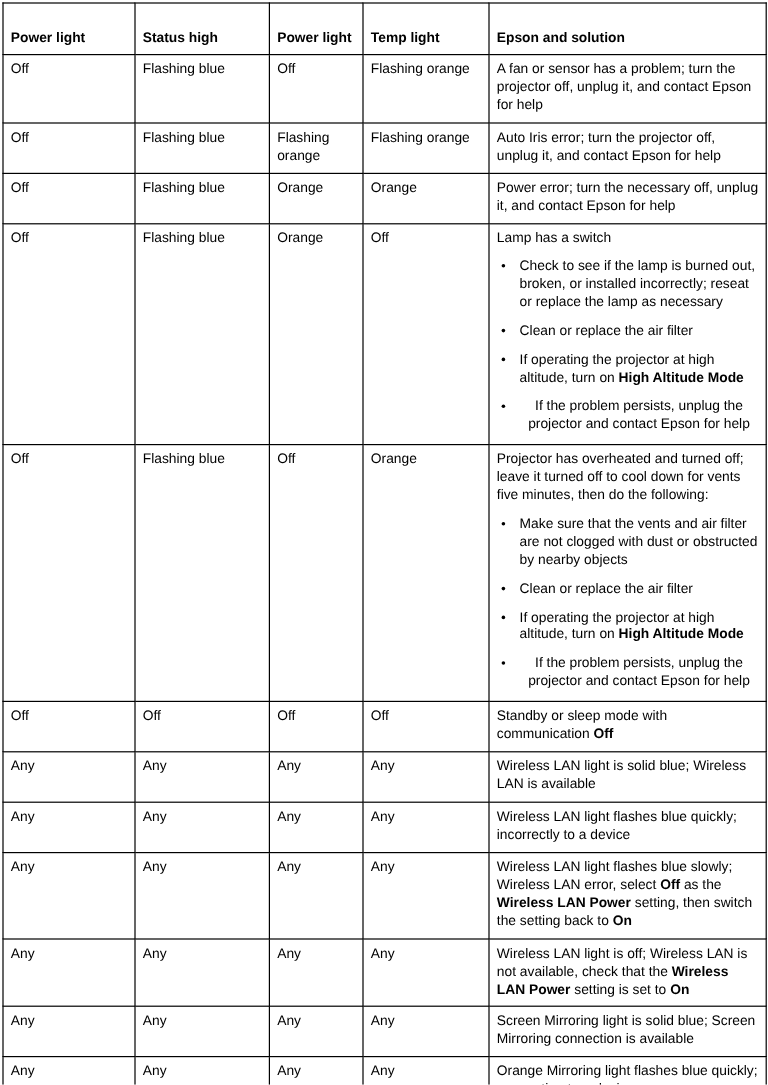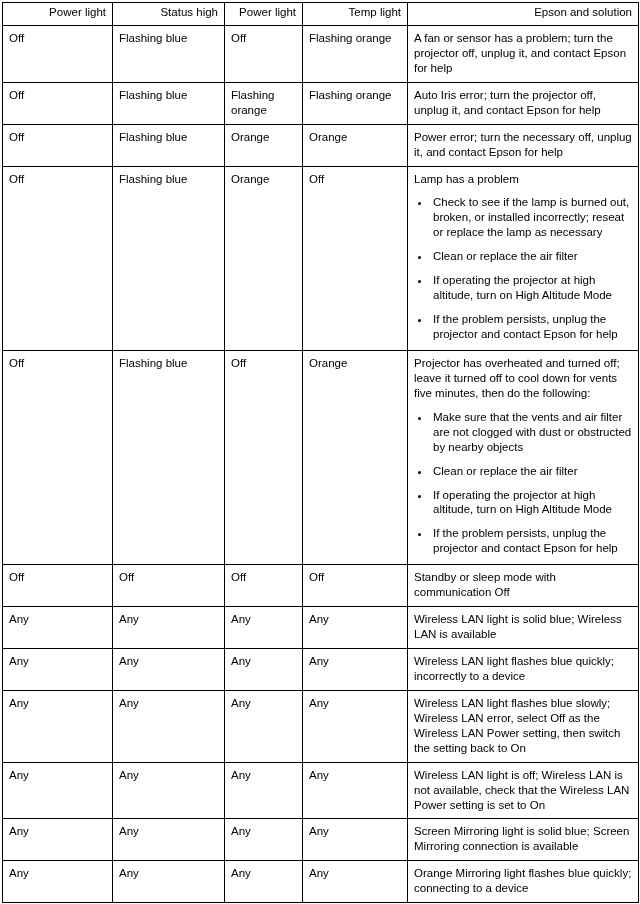--- a/index.html
+++ b/index.html
@@ -28,23 +28,23 @@
     border: 1px solid #000;
   }
   table.status-table th,
   table.status-table td {
     border: 1px solid #000000;
     vertical-align: top;
     padding: 5px 6px 6px 6px;
     line-height: 1.30;
   }
   table.status-table th {
-    font-weight: normal;
-    text-align: right;
-    padding-top: 2px;
+    font-weight: bold;
+    text-align: left;
+    padding-top: 22px;
     padding-bottom: 5px;
   }
   col.c1 { width: 110px; }
   col.c2 { width: 112px; }
   col.c3 { width: 78px; }
   col.c4 { width: 105px; }
   col.c5 { width: 231px; }
 
   .cell-text {
     display: block;
@@ -54,22 +54,23 @@
     padding-left: 17px;
     list-style-type: disc;
   }
   ul.sol-list li {
     margin: 0 0 9px 0;
     padding-left: 2px;
     line-height: 1.30;
   }
   ul.sol-list li:last-child {
     margin-bottom: 1px;
-  }
-  b { font-weight: normal; }
+    text-align: center;
+  }
+  b { font-weight: bold; }
 </style>
 </head>
 <body>
 
 <div class="page">
   <table class="status-table">
     <colgroup>
       <col class="c1">
         <col class="c2">
         <col class="c3">
@@ -112,21 +113,21 @@
           <td>
             <span class="cell-text">Power error; turn the necessary off, unplug it, and contact Epson for help</span>
           </td>
         </tr>
         <tr>
           <td>Off</td>
           <td>Flashing blue</td>
           <td>Orange</td>
           <td>Off</td>
           <td>
-            <span class="cell-text">Lamp has a problem</span>
+            <span class="cell-text">Lamp has a switch</span>
             <ul class="sol-list">
               <li>Check to see if the lamp is burned out, broken, or installed incorrectly; reseat or replace the lamp as necessary</li>
               <li>Clean or replace the air filter</li>
               <li>If operating the projector at high altitude, turn on <b>High Altitude Mode</b></li>
               <li>If the problem persists, unplug the projector and contact Epson for help</li>
             </ul>
           </td>
         </tr>
         <tr>
           <td>Off</td>

